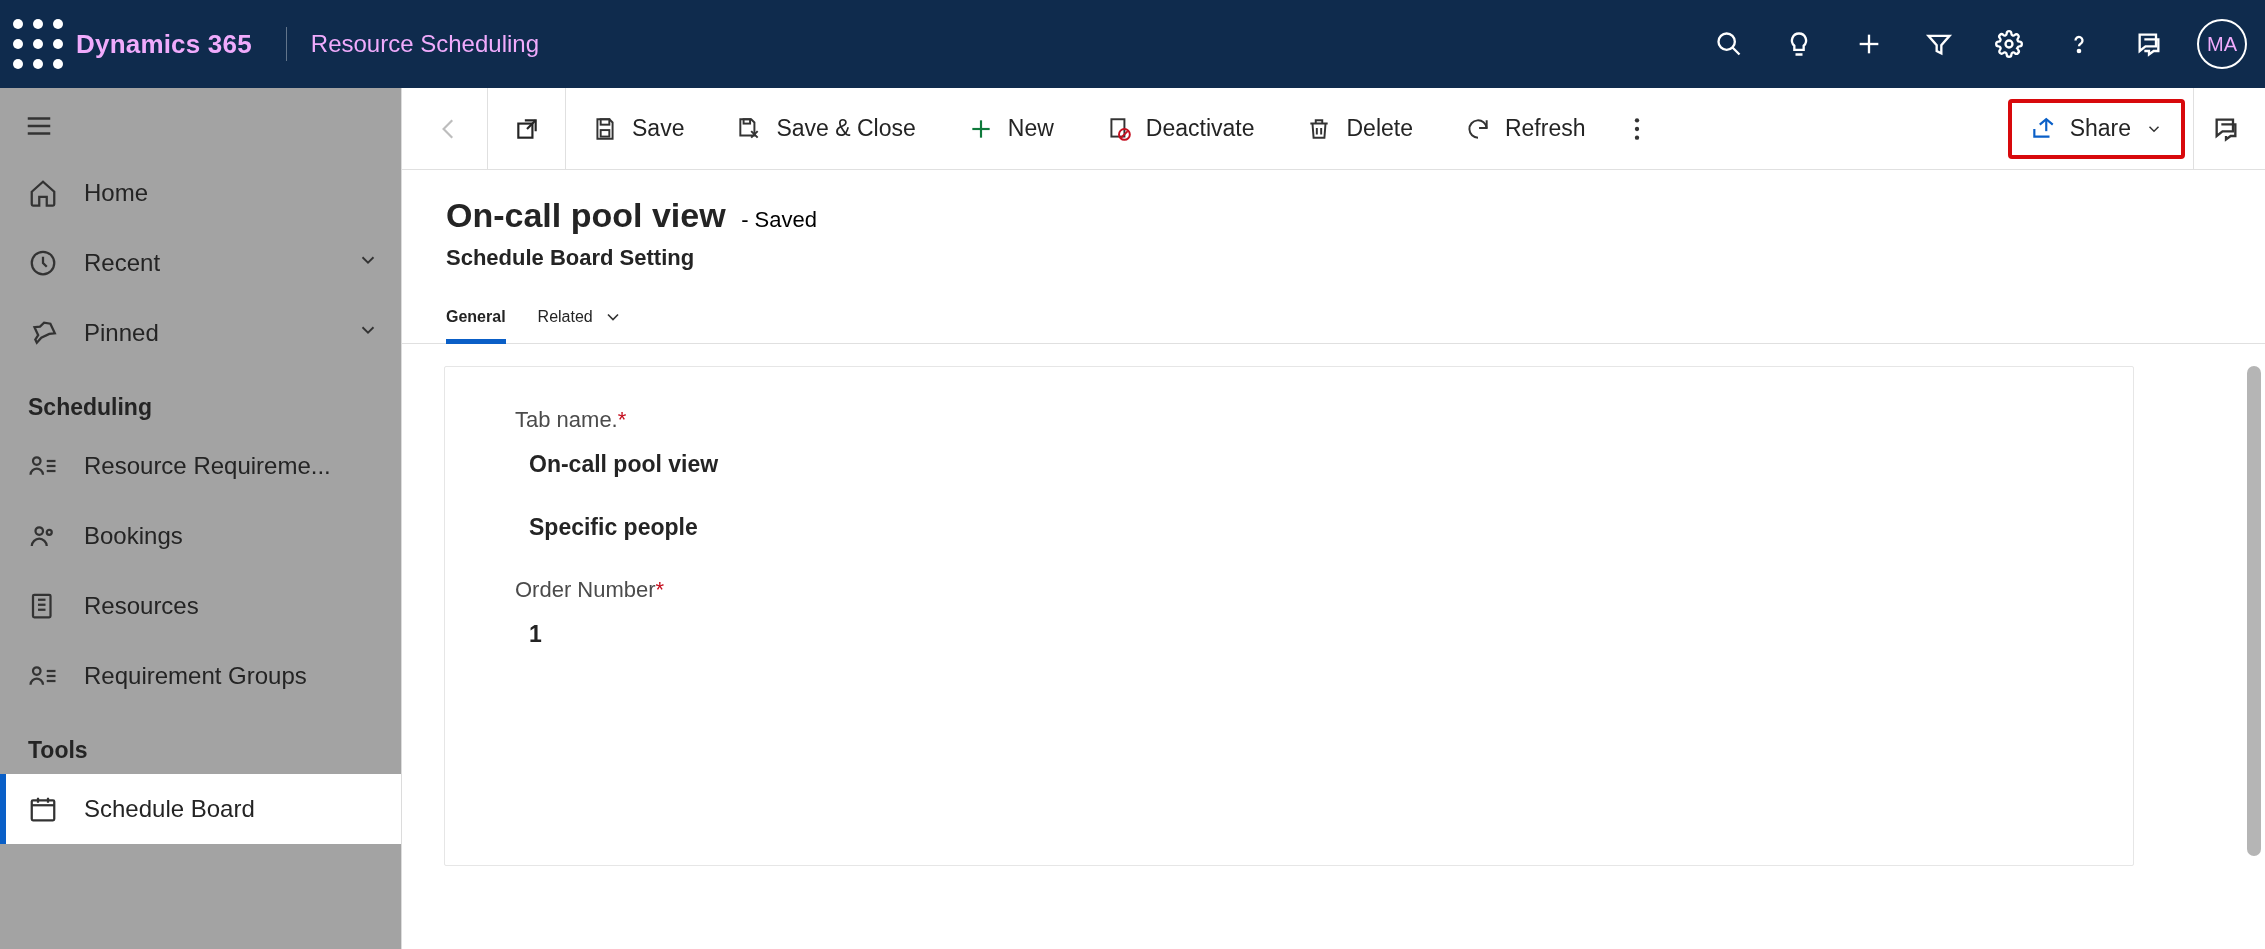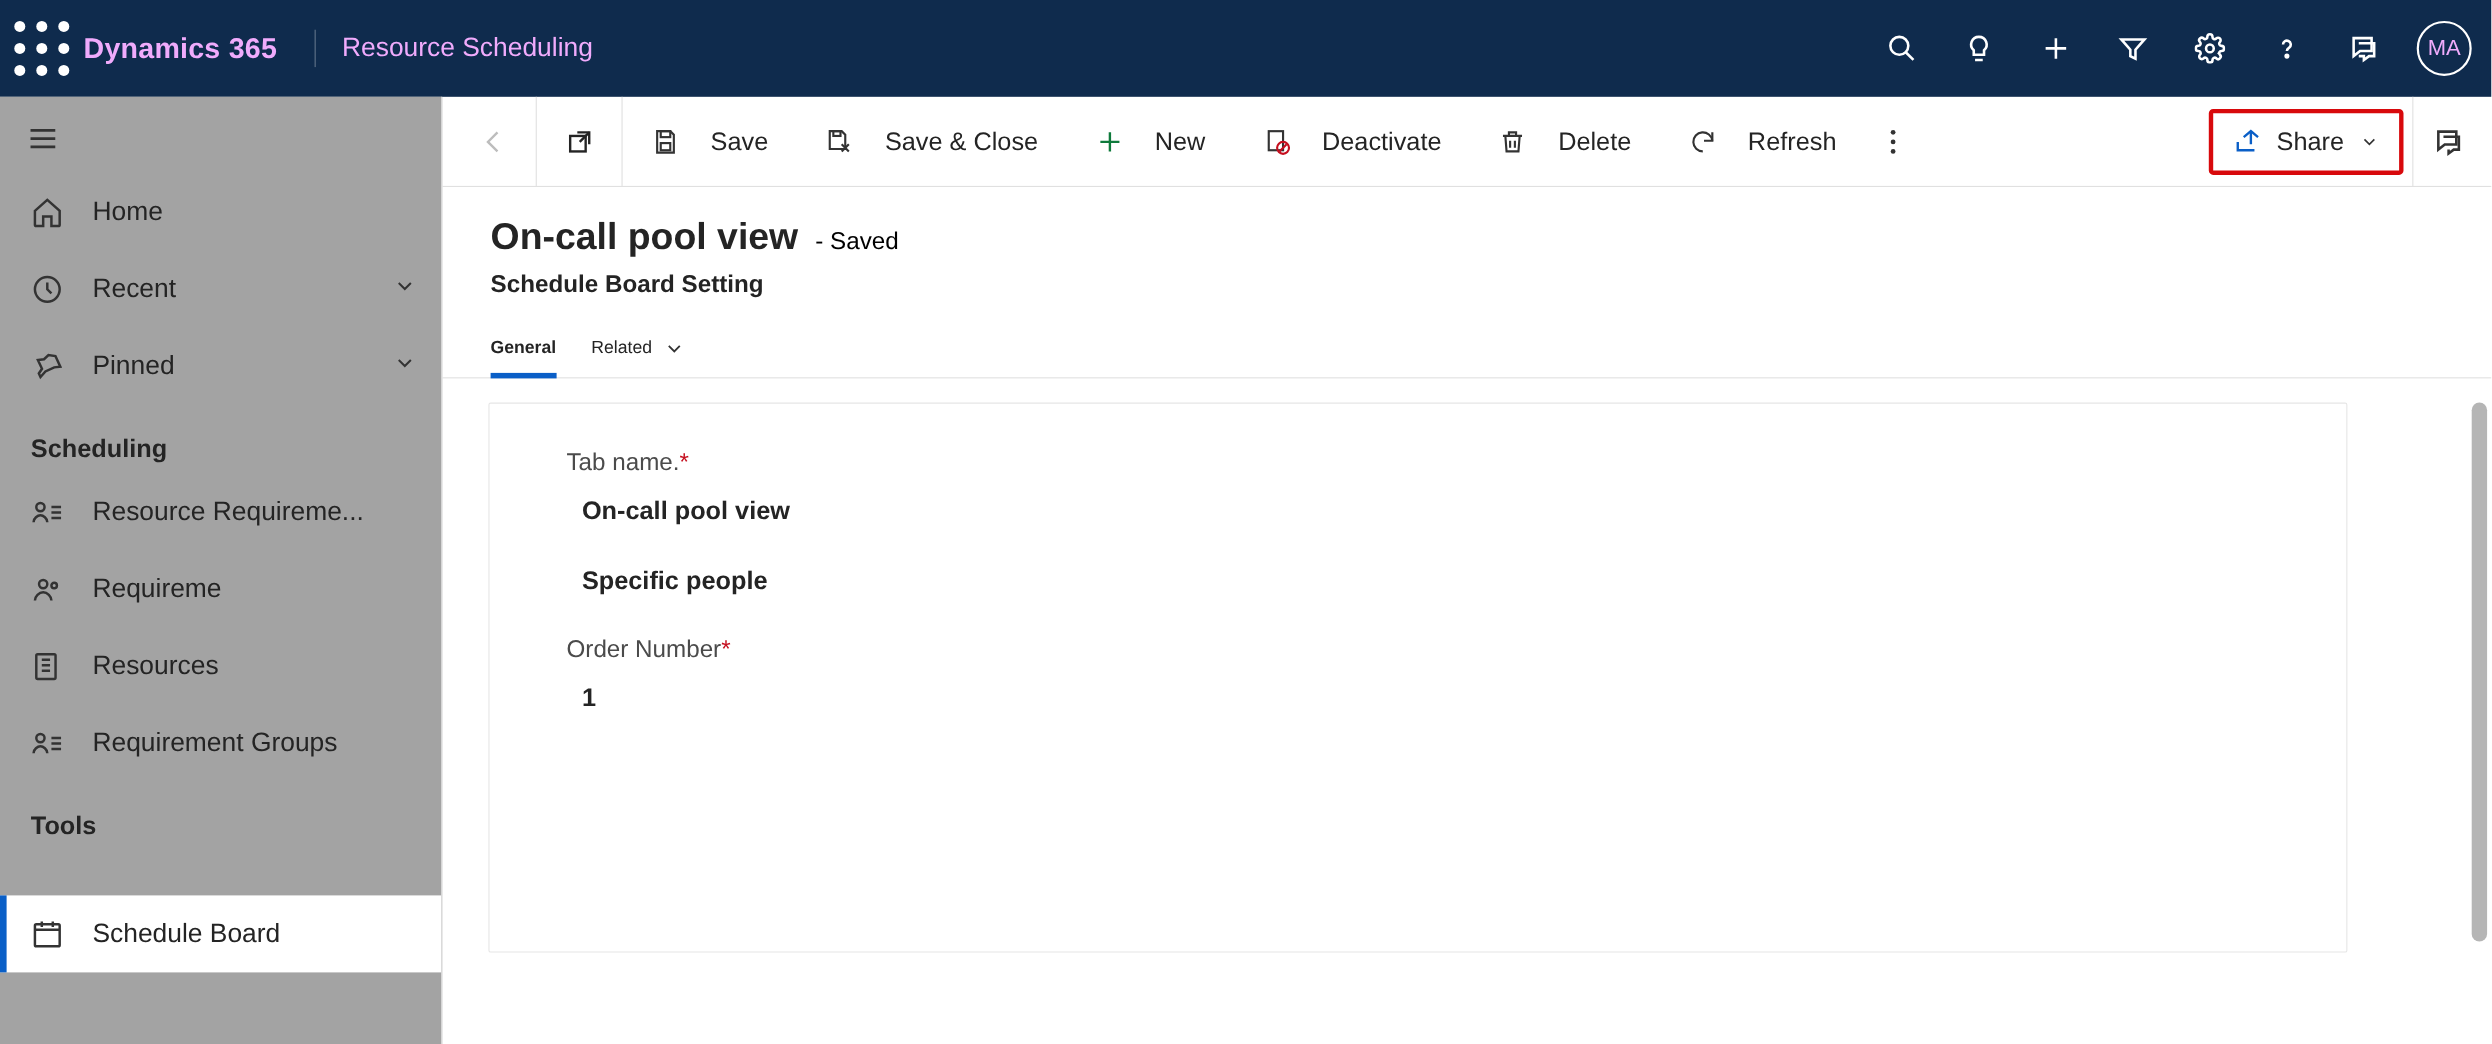--- a/index.html
+++ b/index.html
@@ -105,21 +105,20 @@
       align-items: center;
       padding: 0 22px 0 28px;
       gap: 26px;
       cursor: pointer;
       font-size: 24px;
       color: #242424;
       position: relative;
     }
     .nav-item.selected {
       background: #fff;
-      margin-top: 40px;
     }
     .nav-item.selected::before {
       content: "";
       position: absolute;
       left: 0; top: 0; bottom: 0;
       width: 6px;
       background: #0a5fc7;
     }
     .nav-item .chev {
       margin-left: auto;
@@ -172,21 +171,21 @@
       border-right: 1px solid #e0e0e0;
       display: flex;
       align-items: center;
       justify-content: center;
       cursor: pointer;
       color: #242424;
     }
     .cmd {
       display: flex;
       align-items: center;
-      gap: 28px;
+      gap: 14px;
       padding: 0 26px;
       height: 62px;
       cursor: pointer;
       font-size: 23px;
       color: #242424;
       border-radius: 4px;
     }
     .cmd svg { width: 26px; height: 26px; }
     .cmd-spacer { flex: 1; }
     .overflow-btn {
@@ -438,21 +437,21 @@
     </div>
 
     <div class="nav-item">
       <span class="nav-icon">
         <svg viewBox="0 0 24 24" fill="none" stroke="#333" stroke-width="1.8">
             <circle cx="9" cy="8" r="3"></circle>
             <path d="M3 20c0-3 3-6 6-6s6 3 6 6"></path>
             <circle cx="17" cy="9" r="2"></circle>
           </svg>
       </span>
-      <span class="nav-label">Requireme</span>
+      <span class="nav-label">Bookings</span>
     </div>
 
     <div class="nav-item">
       <span class="nav-icon">
         <svg viewBox="0 0 24 24" fill="none" stroke="#333" stroke-width="1.8">
             <rect x="4" y="3" width="14" height="18" rx="1"></rect>
             <line x1="8" y1="7" x2="14" y2="7"></line>
             <line x1="8" y1="11" x2="14" y2="11"></line>
             <line x1="8" y1="15" x2="14" y2="15"></line>
           </svg>

